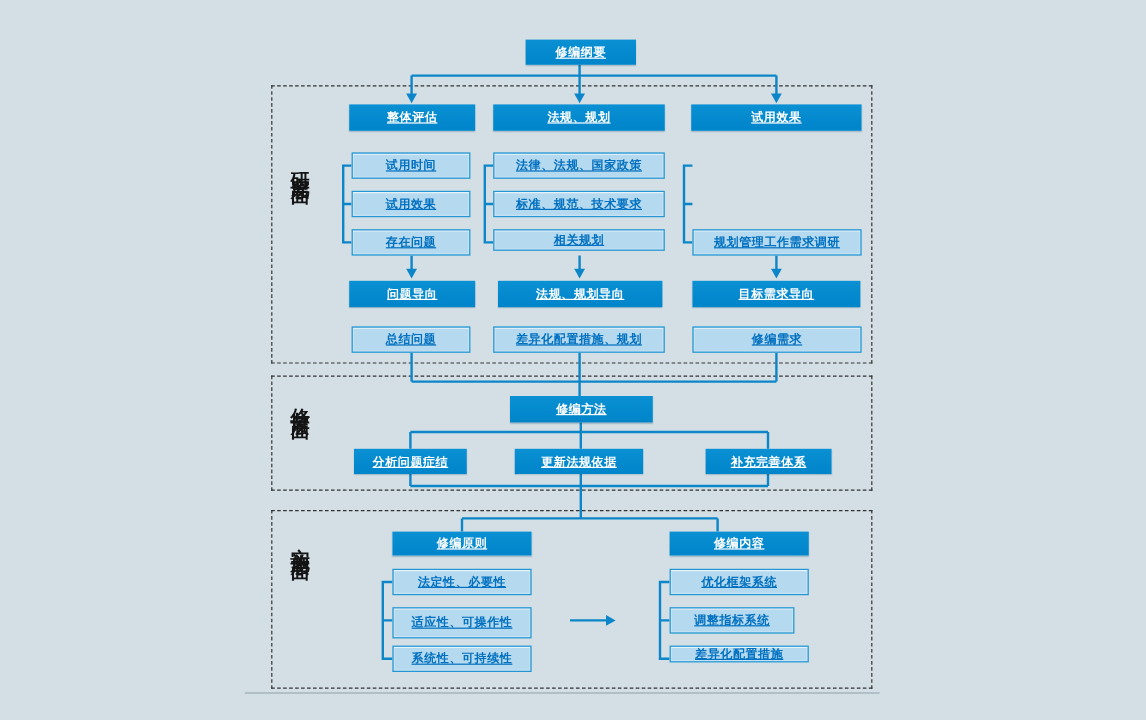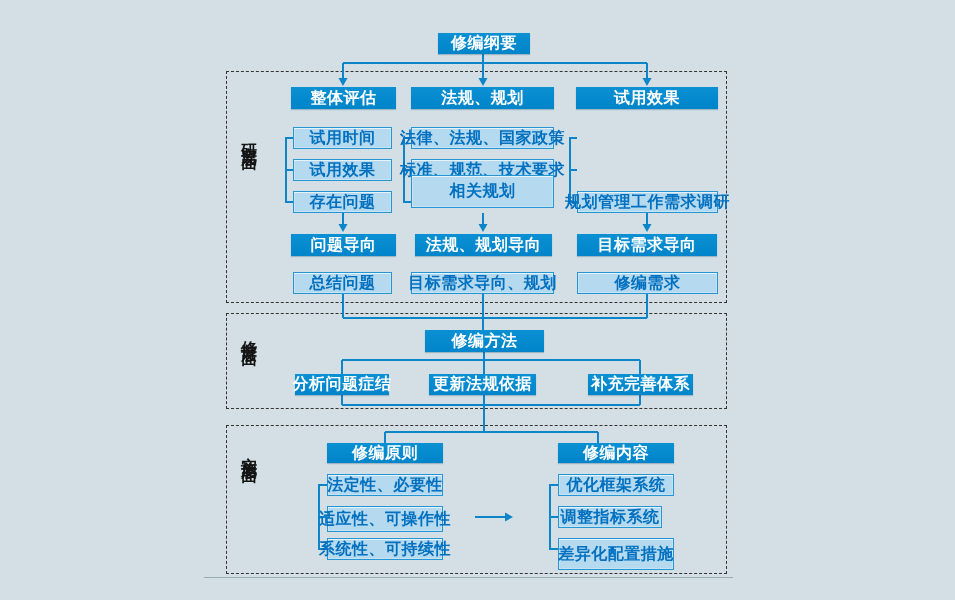--- a/index.html
+++ b/index.html
@@ -32,24 +32,25 @@
     box-sizing:border-box;
   }
   .wires{
     position:absolute;left:0;top:0;
     z-index:1;
   }
   .bx{
     position:absolute;
     box-sizing:border-box;
     display:flex;align-items:center;justify-content:center;
-    font-size:16px;font-weight:bold;
+    font-size:10px;font-weight:bold;
     white-space:nowrap;
     z-index:2;
     letter-spacing:0.5px;
+    text-decoration:underline;
   }
   .solid{
     background:linear-gradient(180deg,var(--solid-box-top),var(--solid-box));
     color:#ffffff;
     box-shadow:0 1px 1px rgba(0,60,100,0.25);
   }
   .light{
     background:var(--light-box-fill);
     border:1.5px solid var(--light-box-border);
     color:var(--light-box-text);
@@ -125,41 +126,41 @@
   <div class="bx solid" style="left:291px;top:87px;width:105px;height:22px">整体评估</div>
   <div class="bx solid" style="left:411px;top:87px;width:143px;height:22px">法规、规划</div>
   <div class="bx solid" style="left:576px;top:87px;width:142px;height:22px">试用效果</div>
 
   <div class="bx light" style="left:293px;top:127px;width:99px;height:22px">试用时间</div>
   <div class="bx light" style="left:293px;top:159px;width:99px;height:22px">试用效果</div>
   <div class="bx light" style="left:293px;top:191px;width:99px;height:22px">存在问题</div>
 
   <div class="bx light" style="left:411px;top:127px;width:143px;height:22px">法律、法规、国家政策</div>
   <div class="bx light" style="left:411px;top:159px;width:143px;height:22px">标准、规范、技术要求</div>
-  <div class="bx light" style="left:411px;top:175px;width:143px;height:33px">相关规划</div>
+  <div class="bx light" style="left:411px;top:191px;width:143px;height:18px">相关规划</div>
 
   <div class="bx light" style="left:577px;top:191px;width:141px;height:22px">规划管理工作需求调研</div>
 
   <div class="bx solid" style="left:291px;top:234px;width:105px;height:22px">问题导向</div>
   <div class="bx solid" style="left:415px;top:234px;width:137px;height:22px">法规、规划导向</div>
   <div class="bx solid" style="left:577px;top:234px;width:140px;height:22px">目标需求导向</div>
 
   <div class="bx light" style="left:293px;top:272px;width:99px;height:22px">总结问题</div>
-  <div class="bx light" style="left:411px;top:272px;width:143px;height:22px">目标需求导向、规划</div>
+  <div class="bx light" style="left:411px;top:272px;width:143px;height:22px">差异化配置措施、规划</div>
   <div class="bx light" style="left:577px;top:272px;width:141px;height:22px">修编需求</div>
 
   <div class="bx solid" style="left:425px;top:330px;width:119px;height:22px">修编方法</div>
   <div class="bx solid" style="left:295px;top:374px;width:94px;height:21px">分析问题症结</div>
   <div class="bx solid" style="left:429px;top:374px;width:107px;height:21px">更新法规依据</div>
   <div class="bx solid" style="left:588px;top:374px;width:105px;height:21px">补充完善体系</div>
 
   <div class="bx solid" style="left:327px;top:443px;width:116px;height:20px">修编原则</div>
   <div class="bx solid" style="left:558px;top:443px;width:116px;height:20px">修编内容</div>
 
   <div class="bx light" style="left:327px;top:474px;width:116px;height:22px">法定性、必要性</div>
   <div class="bx light" style="left:327px;top:506px;width:116px;height:26px">适应性、可操作性</div>
   <div class="bx light" style="left:327px;top:538px;width:116px;height:22px">系统性、可持续性</div>
 
   <div class="bx light" style="left:558px;top:474px;width:116px;height:22px">优化框架系统</div>
   <div class="bx light" style="left:558px;top:506px;width:104px;height:22px">调整指标系统</div>
-  <div class="bx light" style="left:558px;top:538px;width:116px;height:32px">差异化配置措施</div>
+  <div class="bx light" style="left:558px;top:538px;width:116px;height:14px">差异化配置措施</div>
 
 </div>
 
 </body></html>

